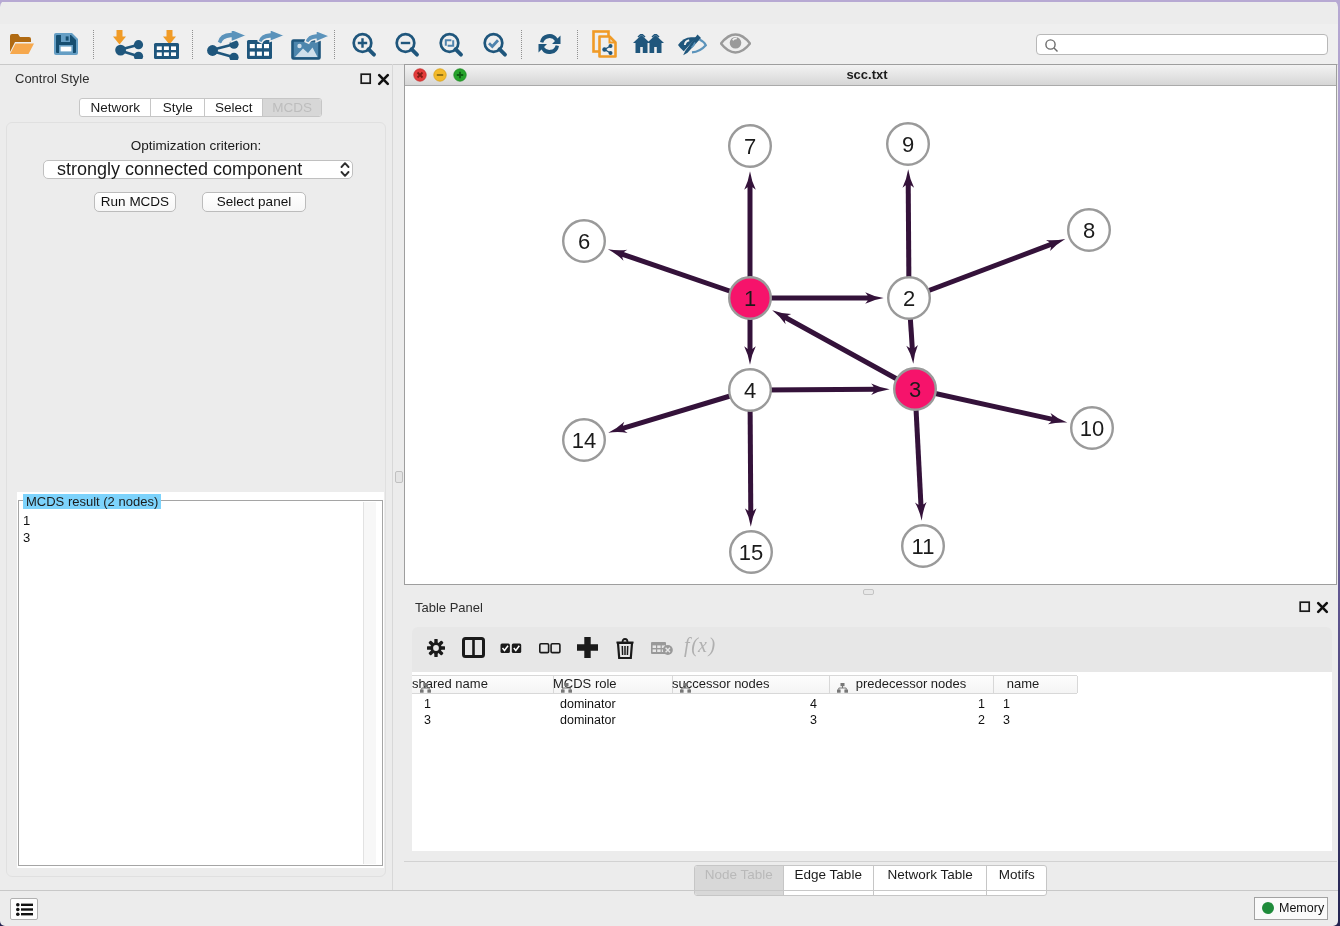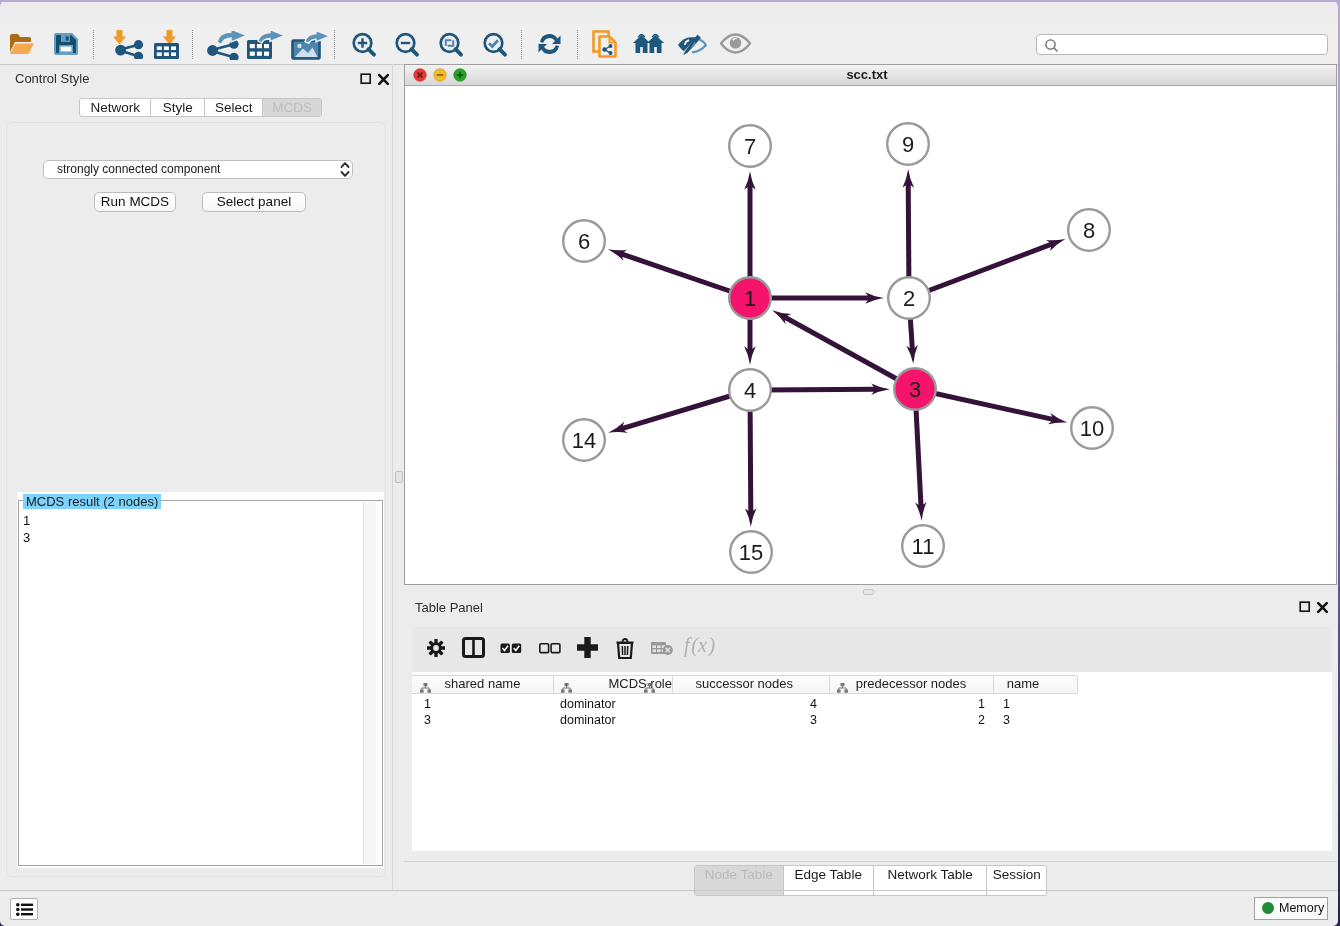--- a/index.html
+++ b/index.html
@@ -157,21 +157,22 @@
  <svg class="abs" style="left:377px;top:73px" width="13" height="13" viewBox="0 0 13 13">
       <path d="M2.2 2.2 L10.8 10.8 M10.8 2.2 L2.2 10.8" stroke="#111" stroke-width="2.6" stroke-linecap="round"></path>
     </svg>
  <div class="seg" style="left:79px;top:98px;width:243px;height:19px">
    <div style="width:72px">Network</div>
       <div style="width:54px">Style</div>
       <div style="width:59px">Select</div>
       <div style="width:58px;background:#d7d7d7;color:#bdbdbd;border-right:none">MCDS</div>
  </div>
  <div class="abs" style="left:6px;top:122px;width:380px;height:755px;background:#ececec;border:1px solid #e0e0e0;border-radius:6px"></div>
- <div class="abs" style="left:43px;top:160px;width:310px;height:19px;background:#fff;border:1px solid #c0c0c0;border-radius:5px;font-size:12px;color:#191919;line-height:17px;padding-left:13px">strongly connected component</div>
+ <div class="abs" style="left:0;top:138px;width:392px;text-align:center;font-size:13.5px;color:#191919">Optimization criterion:</div>
+ <div class="abs" style="left:43px;top:160px;width:310px;height:19px;background:#fff;border:1px solid #c0c0c0;border-radius:5px;font-size:18px;color:#191919;line-height:17px;padding-left:13px">strongly connected component</div>
  <svg class="abs" style="left:339px;top:161px" width="12" height="17" viewBox="0 0 12 17">
       <path d="M2.5 6 L6 2.2 L9.5 6 M2.5 11 L6 14.8 L9.5 11" fill="none" stroke="#2e2e2e" stroke-width="1.9" stroke-linecap="round" stroke-linejoin="round"></path>
     </svg>
  <div class="btn" style="left:94px;top:192px;width:82px;height:20px;line-height:18px">Run MCDS</div>
  <div class="btn" style="left:202px;top:192px;width:104px;height:20px;line-height:18px">Select panel</div>
  <div class="abs" style="left:17px;top:492px;width:367px;height:376px;background:#fff"></div>
  <div class="abs" style="left:18px;top:500px;width:365px;height:366px;border:1px solid #a5a5a5"></div>
  <div class="abs" style="left:23px;top:494px;background:#7dd3fc;padding:0 3px;font-size:13px;color:#1c1c1c">MCDS result (2 nodes)</div>
  <div class="abs" style="left:363px;top:502px;width:13px;height:362px;background:#f7f7f7;border-left:1px solid #e2e2e2"></div>
  <div class="abs" style="left:23px;top:513px;font-size:13px;color:#111;line-height:16.5px">1<br>3</div>
@@ -302,39 +303,39 @@
           <rect x="10.8" y="7.4" width="3.4" height="2.6"></rect>
         </g>
         <circle cx="16.8" cy="8" r="5"></circle>
         <path d="M14.6 5.8 L19 10.2 M19 5.8 L14.6 10.2" stroke="#e7e7e7" stroke-width="1.4"></path>
       </g>
     </svg>
  <div class="abs" style="left:684px;top:634px;font-family:'Liberation Serif',serif;font-style:italic;font-size:20px;color:#b0b0b0"><i>f</i> (<i>x</i> )</div>
  <div class="abs" style="left:412px;top:672px;width:920px;height:179px;background:#fff"></div>
  <div class="abs" style="left:412px;top:675px;width:665px;height:19px;background:linear-gradient(#fdfdfd,#f4f4f4);border-top:1px solid #d8d8d8;border-bottom:1px solid #d8d8d8"></div>
     <div class="abs" style="left:553px;top:676px;width:1px;height:17px;background:#d8d8d8"></div>
-    <div class="abs" style="left:412px;top:675px;width:141px;height:19px;font-size:13px;color:#1d1d1d;text-align:center;line-height:18px"><span style="position:absolute;left:8px;top:4px"><svg width="11" height="10" viewBox="0 0 11 10" style="vertical-align:-1px">
+    <div class="abs" style="left:412px;top:675px;width:141px;height:19px;font-size:13px;color:#1d1d1d;line-height:18px"><span style="position:absolute;left:8px;top:4px"><svg width="11" height="10" viewBox="0 0 11 10" style="vertical-align:-1px">
           <g fill="#777">
             <rect x="3.5" y="0" width="4" height="3.2"></rect>
             <rect x="0" y="6.5" width="3.6" height="3.2"></rect>
             <rect x="7.4" y="6.5" width="3.6" height="3.2"></rect>
             <path d="M5.5 3 L5.5 5 M1.8 6.8 L1.8 5 L9.2 5 L9.2 6.8" stroke="#777" stroke-width="1" fill="none"></path>
           </g>
         </svg></span>shared name</div>
     <div class="abs" style="left:672px;top:676px;width:1px;height:17px;background:#d8d8d8"></div>
-    <div class="abs" style="left:553px;top:675px;width:119px;height:19px;font-size:13px;color:#1d1d1d;text-align:right;line-height:18px"><span style="position:absolute;left:8px;top:4px"><svg width="11" height="10" viewBox="0 0 11 10" style="vertical-align:-1px">
+    <div class="abs" style="left:553px;top:675px;width:119px;height:19px;font-size:13px;color:#1d1d1d;text-align:left;line-height:18px"><span style="position:absolute;left:8px;top:4px"><svg width="11" height="10" viewBox="0 0 11 10" style="vertical-align:-1px">
           <g fill="#777">
             <rect x="3.5" y="0" width="4" height="3.2"></rect>
             <rect x="0" y="6.5" width="3.6" height="3.2"></rect>
             <rect x="7.4" y="6.5" width="3.6" height="3.2"></rect>
             <path d="M5.5 3 L5.5 5 M1.8 6.8 L1.8 5 L9.2 5 L9.2 6.8" stroke="#777" stroke-width="1" fill="none"></path>
           </g>
         </svg></span>MCDS role</div>
     <div class="abs" style="left:829px;top:676px;width:1px;height:17px;background:#d8d8d8"></div>
-    <div class="abs" style="left:636px;top:675px;width:157px;height:32px;font-size:13px;color:#1d1d1d;text-align:right;line-height:18px"><span style="position:absolute;left:8px;top:4px"><svg width="11" height="10" viewBox="0 0 11 10" style="vertical-align:-1px">
+    <div class="abs" style="left:672px;top:675px;width:157px;height:32px;font-size:13px;color:#1d1d1d;text-align:left;line-height:18px"><span style="position:absolute;left:8px;top:4px"><svg width="11" height="10" viewBox="0 0 11 10" style="vertical-align:-1px">
           <g fill="#777">
             <rect x="3.5" y="0" width="4" height="3.2"></rect>
             <rect x="0" y="6.5" width="3.6" height="3.2"></rect>
             <rect x="7.4" y="6.5" width="3.6" height="3.2"></rect>
             <path d="M5.5 3 L5.5 5 M1.8 6.8 L1.8 5 L9.2 5 L9.2 6.8" stroke="#777" stroke-width="1" fill="none"></path>
           </g>
         </svg></span>successor nodes</div>
     <div class="abs" style="left:993px;top:676px;width:1px;height:17px;background:#d8d8d8"></div>
     <div class="abs" style="left:829px;top:675px;width:164px;height:19px;font-size:13px;color:#1d1d1d;text-align:center;line-height:18px"><span style="position:absolute;left:8px;top:4px"><svg width="11" height="10" viewBox="0 0 11 10" style="vertical-align:-1px">
           <g fill="#777">
@@ -355,21 +356,21 @@
     <div class="abs" style="left:560px;top:713px;font-size:12.5px;color:#111">dominator</div>
     <div class="abs" style="left:672px;top:713px;width:145px;text-align:right;font-size:12.5px;color:#111">3</div>
     <div class="abs" style="left:829px;top:713px;width:156px;text-align:right;font-size:12.5px;color:#111">2</div>
     <div class="abs" style="left:1003px;top:713px;font-size:12.5px;color:#111">3</div>
  <div class="abs" style="left:404px;top:861px;width:933px;height:1px;background:#d2d2d2"></div>
 
  <div class="seg" style="left:694px;top:865px;width:353px;height:31px">
    <div style="width:89px;background:#d8d8d8;color:#b9b9b9">Node Table</div>
       <div style="width:91px">Edge Table</div>
       <div style="width:114px">Network Table</div>
-      <div style="width:59px">Session</div>
+      <div style="width:59px">Motifs</div>
  </div>
 
  <div class="abs" style="left:0;top:890px;width:1338px;height:1px;background:#c8c8c8"></div>
  <div class="abs" style="left:10px;top:898px;width:28px;height:22px;background:#fdfdfd;border:1px solid #b1b1b1;border-radius:2px"></div>
  <svg class="abs" style="left:16px;top:903px" width="17" height="13" viewBox="0 0 17 13">
       <g fill="#111">
         <circle cx="1.8" cy="1.8" r="1.8"></circle>
         <circle cx="1.8" cy="6.5" r="1.8"></circle>
         <circle cx="1.8" cy="11.2" r="1.8"></circle>
         <rect x="5" y="0.6" width="12" height="2.4"></rect>

